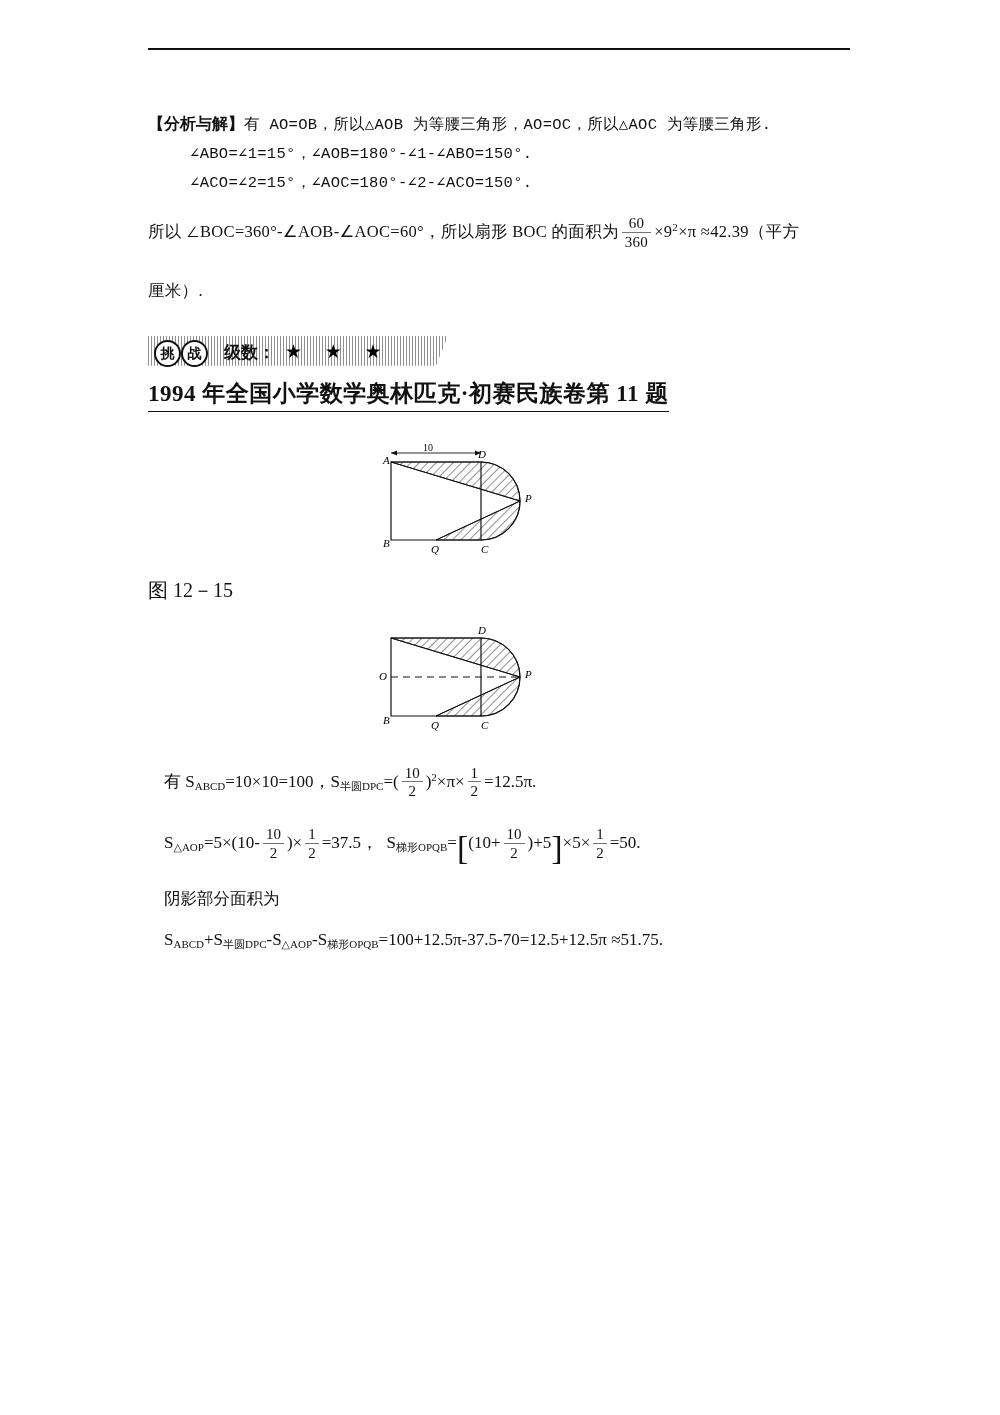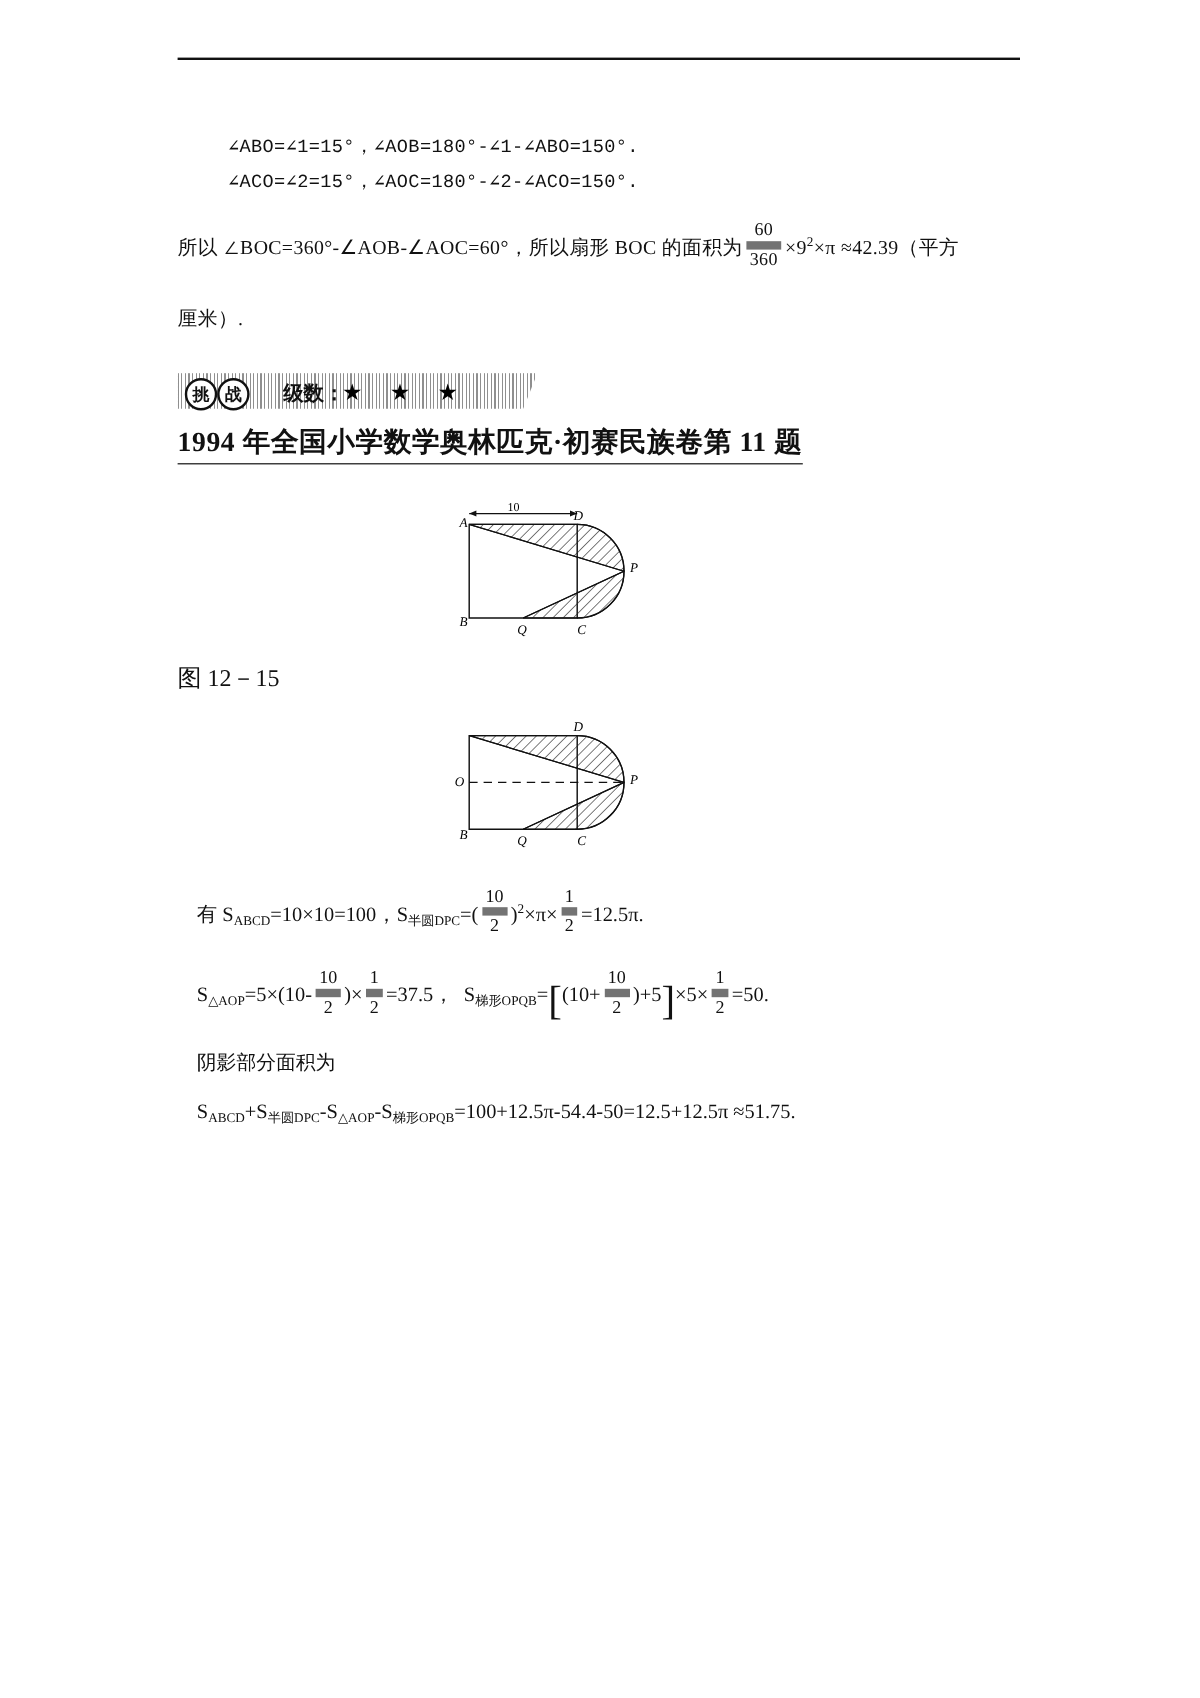--- a/index.html
+++ b/index.html
@@ -31,21 +31,21 @@
     font-family:"Liberation Sans", sans-serif;
     font-size:16px;
     letter-spacing:0px;
   }
   .mono { font-family:"Liberation Mono", monospace; font-size:15.5px; }
   .frac {
     display:inline-block; vertical-align:-0.55em; text-align:center;
     font-family:"Liberation Serif", serif; margin:0 3px;
   }
   .frac .num { display:block; font-size:15px; line-height:1.1; padding:0 3px; }
-  .frac .den { display:block; font-size:15px; line-height:1.2; border-top:7px solid #737373; padding:0 3px; }
+  .frac .den { display:block; font-size:15px; line-height:1.2; border-top:1px solid #737373; padding:0 3px; }
   .math { font-family:"Liberation Serif", serif; font-style:normal; }
 
   
   .banner {
     position:relative; margin:30px 0 8px 0; width:300px; height:34px;
   }
   .banner .hatch {
     position:absolute; left:0; top:0; width:300px; height:30px;
     background:
       repeating-linear-gradient(90deg, #333 0px, #333 1px, #fff 1px, #fff 3px),
@@ -54,22 +54,22 @@
     clip-path: polygon(0 0, 100% 0, 96% 100%, 0 100%);
   }
   .banner .circ {
     position:absolute; top:4px; width:23px; height:23px; border:2px solid #111;
     border-radius:50%; background:#fff; text-align:center; line-height:22px;
     font-size:14px; font-weight:bold; font-family:"Liberation Sans", sans-serif;
   }
   .banner .c1 { left:6px; }
   .banner .c2 { left:33px; }
   .banner .lv {
-    position:absolute; left:62px; top:5px; font-size:17px; font-weight:bold;
-    font-family:"Liberation Sans", sans-serif; background:transparent;padding-left:26px;
+    position:absolute; left:76px; top:5px; font-size:17px; font-weight:bold;
+    font-family:"Liberation Sans", sans-serif; background:transparent;
   }
   .banner .stars {
     position:absolute; left:137px; top:4px; font-size:19px; letter-spacing:9px;
     color:#000;
   }
   .src-line {
     font-family:"Liberation Serif", serif;
     font-size:23px; font-weight:bold; letter-spacing:0.5px;
     border-bottom:1.6px solid #111; display:inline-block; padding-bottom:2px;
     margin-bottom:14px;
@@ -88,20 +88,23 @@
 </style>
 </head>
 <body>
 
 <div class="page">
 
   <div class="top-rule"></div>
 
   <div class="content">
 
+    <p class="para">
+      <span class="tag">【分析与解】</span><span class="mono">有 AO=OB，所以△AOB 为等腰三角形，AO=OC，所以△AOC 为等腰三角形.</span>
+    </p>
     <p class="para indent-2 mono">∠ABO=∠1=15°，∠AOB=180°-∠1-∠ABO=150°.</p>
     <p class="para indent-2 mono">∠ACO=∠2=15°，∠AOC=180°-∠2-∠ACO=150°.</p>
 
     <p class="para" style="margin-top:18px;">
       <span>所以 ∠BOC=360°-∠AOB-∠AOC=60°，所以扇形 BOC 的面积为</span><span class="frac"><span class="num">60</span><span class="den">360</span></span><span class="math">×9</span><span class="sup">2</span><span class="math">×π ≈42.39（平方</span>
     </p>
     <p class="para" style="margin-top:26px;">厘米）.</p>
 
     <div class="banner">
       <div class="hatch"></div>
@@ -184,18 +187,18 @@
         <span>有 S</span><span class="sub">ABCD</span><span>=10×10=100，</span><span>S</span><span class="sub">半圆DPC</span><span>=(</span><span class="frac"><span class="num">10</span><span class="den">2</span></span><span>)</span><span class="sup">2</span><span>×π×</span><span class="frac"><span class="num">1</span><span class="den">2</span></span><span>=12.5π.</span>
       </div>
 
       <div class="eq-row">
         <span>S</span><span class="sub">△AOP</span><span>=5×(10-</span><span class="frac"><span class="num">10</span><span class="den">2</span></span><span>)×</span><span class="frac"><span class="num">1</span><span class="den">2</span></span><span>=37.5，</span>&nbsp;&nbsp;<span>S</span><span class="sub">梯形OPQB</span><span>=</span><span class="bigbr">[</span><span>(10+</span><span class="frac"><span class="num">10</span><span class="den">2</span></span><span>)+5</span><span class="bigbr">]</span><span>×5×</span><span class="frac"><span class="num">1</span><span class="den">2</span></span><span>=50.</span>
       </div>
 
       <div class="eq-row" style="font-size:16.5px;margin-bottom:20px;">阴影部分面积为</div>
 
       <div class="eq-row">
-        <span>S</span><span class="sub">ABCD</span><span>+S</span><span class="sub">半圆DPC</span><span>-S</span><span class="sub">△AOP</span><span>-S</span><span class="sub">梯形OPQB</span><span>=100+12.5π-54.4-50=12.5+12.5π ≈51.75.</span>
+        <span>S</span><span class="sub">ABCD</span><span>+S</span><span class="sub">半圆DPC</span><span>-S</span><span class="sub">△AOP</span><span>-S</span><span class="sub">梯形OPQB</span><span>=100+12.5π-37.5-70=12.5+12.5π ≈51.75.</span>
       </div>
 
     </div>
   </div>
 </div>
 
 </body></html>

